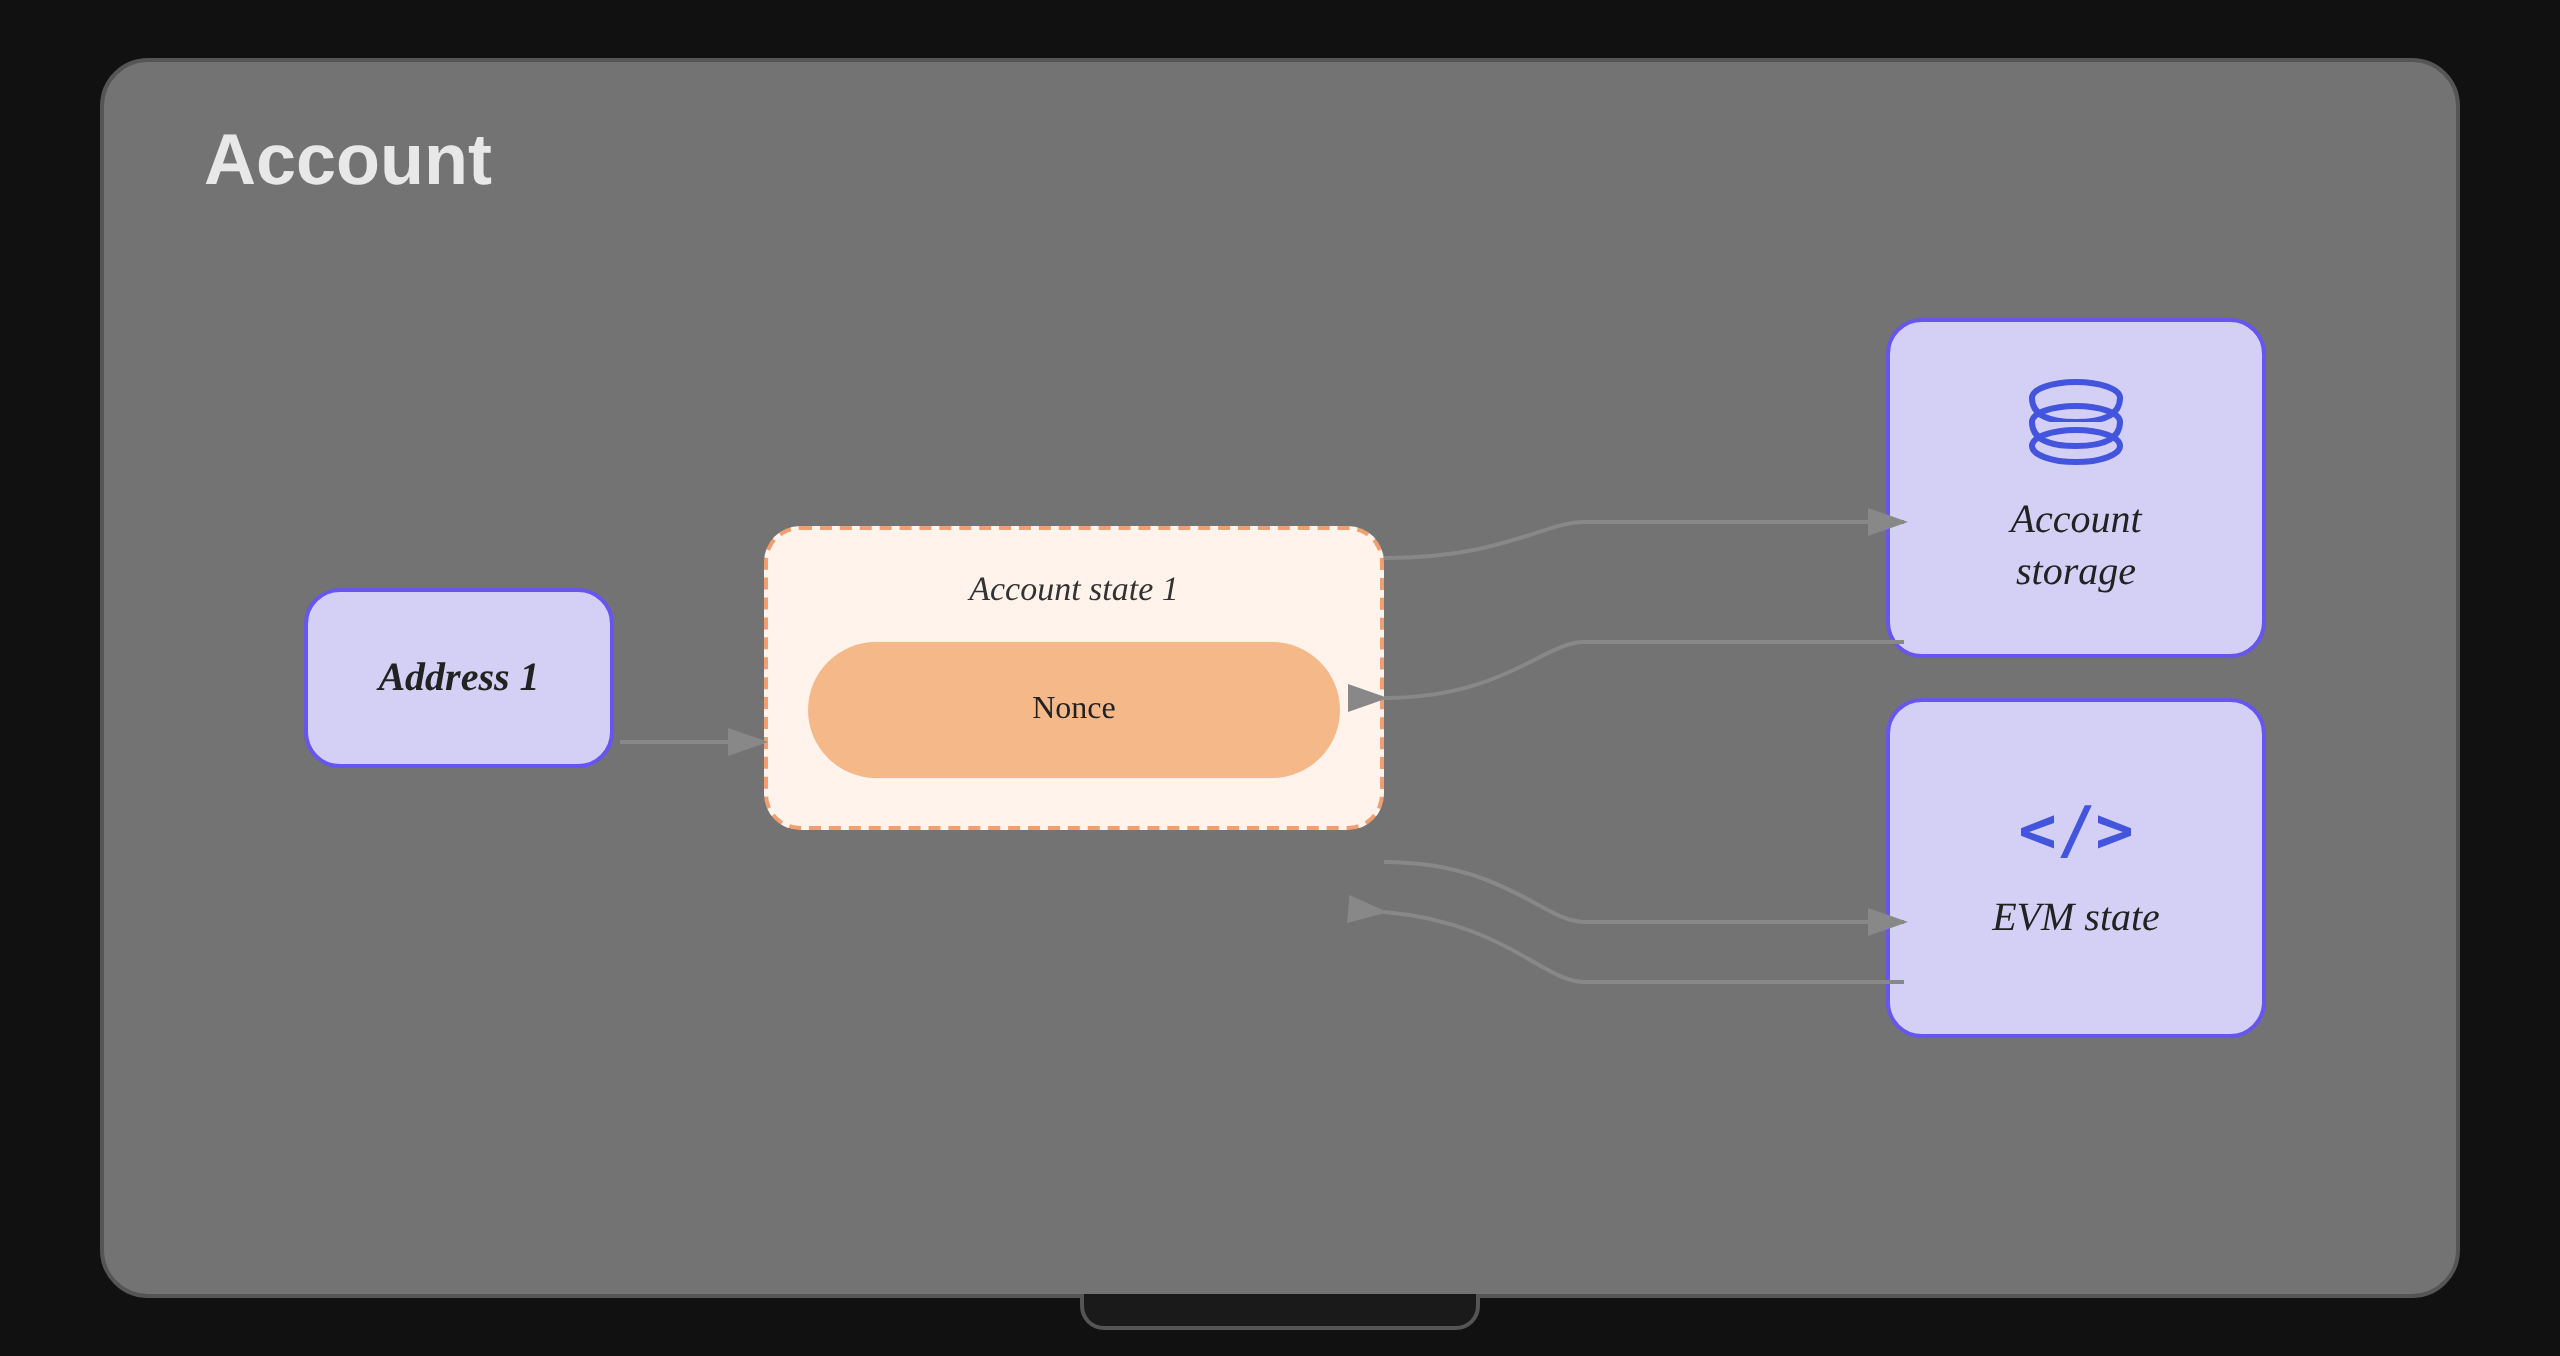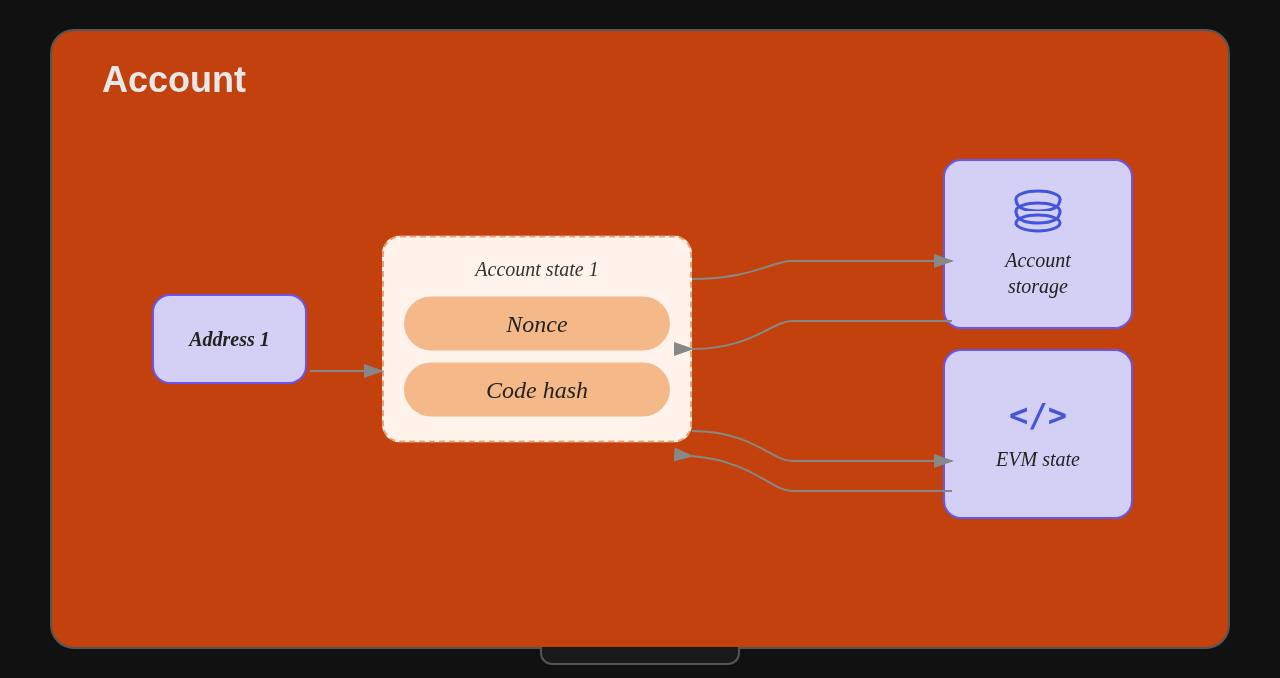--- a/index.html
+++ b/index.html
@@ -6,21 +6,21 @@
     body {
       background: #111;
       display: flex;
       align-items: center;
       justify-content: center;
       width: 1280px;
       height: 678px;
       font-family: 'Georgia', serif;
     }
     .outer-container {
-      background: #c2410c;
+      background: #737373;
       border: 2px solid #555;
       border-radius: 24px;
       width: 1180px;
       height: 620px;
       position: relative;
       padding: 30px 40px;
     }
     .account-label {
       font-size: 36px;
       font-weight: 900;
@@ -65,35 +65,34 @@
       border-radius: 18px;
       width: 310px;
       padding: 20px 20px 24px 20px;
       position: absolute;
       left: 290px;
       top: 50%;
       transform: translateY(-50%);
     }
     .account-state-title {
       font-style: italic;
-      font-size: 20px;
+      font-size: 17px;
       color: #333;
       text-align: center;
       margin-bottom: 16px;
     }
     .state-field {
       background: #f5b888;
       border: none;
       border-radius: 40px;
-      height: 54px;
-      display: flex;
-      align-items: center;
-      justify-content: center;
-      font-style: italic;
-      font-size: 24px;
+      height: 68px;
+      display: flex;
+      align-items: center;
+      justify-content: center;
+      font-size: 16px;
       color: #222;
       margin-bottom: 12px;
     }
     .state-field:last-child { margin-bottom: 0; }
 
     
     .right-boxes {
       position: absolute;
       right: 55px;
       top: 50%;
@@ -164,23 +163,20 @@
 
     <div class="address-box">
       <span>Address 1</span>
     </div>
 
     <div class="account-state-box">
       <div class="account-state-title">Account state 1</div>
       <div class="state-field">
         <span>Nonce</span>
       </div>
-      <div class="state-field">
-        <span>Code hash</span>
-      </div>
     </div>
 
     <div class="right-boxes">
 
       <div class="right-box">
 
         <svg width="54" height="46" viewBox="0 0 54 46">
           <ellipse cx="27" cy="10" rx="22" ry="8" fill="none" stroke="#4455dd" stroke-width="3"></ellipse>
           <path d="M5 10 Q5 22 27 22 Q49 22 49 10" fill="#d4d0f5" stroke="#4455dd" stroke-width="3"></path>
           <ellipse cx="27" cy="22" rx="22" ry="8" fill="none" stroke="#4455dd" stroke-width="3"></ellipse>

